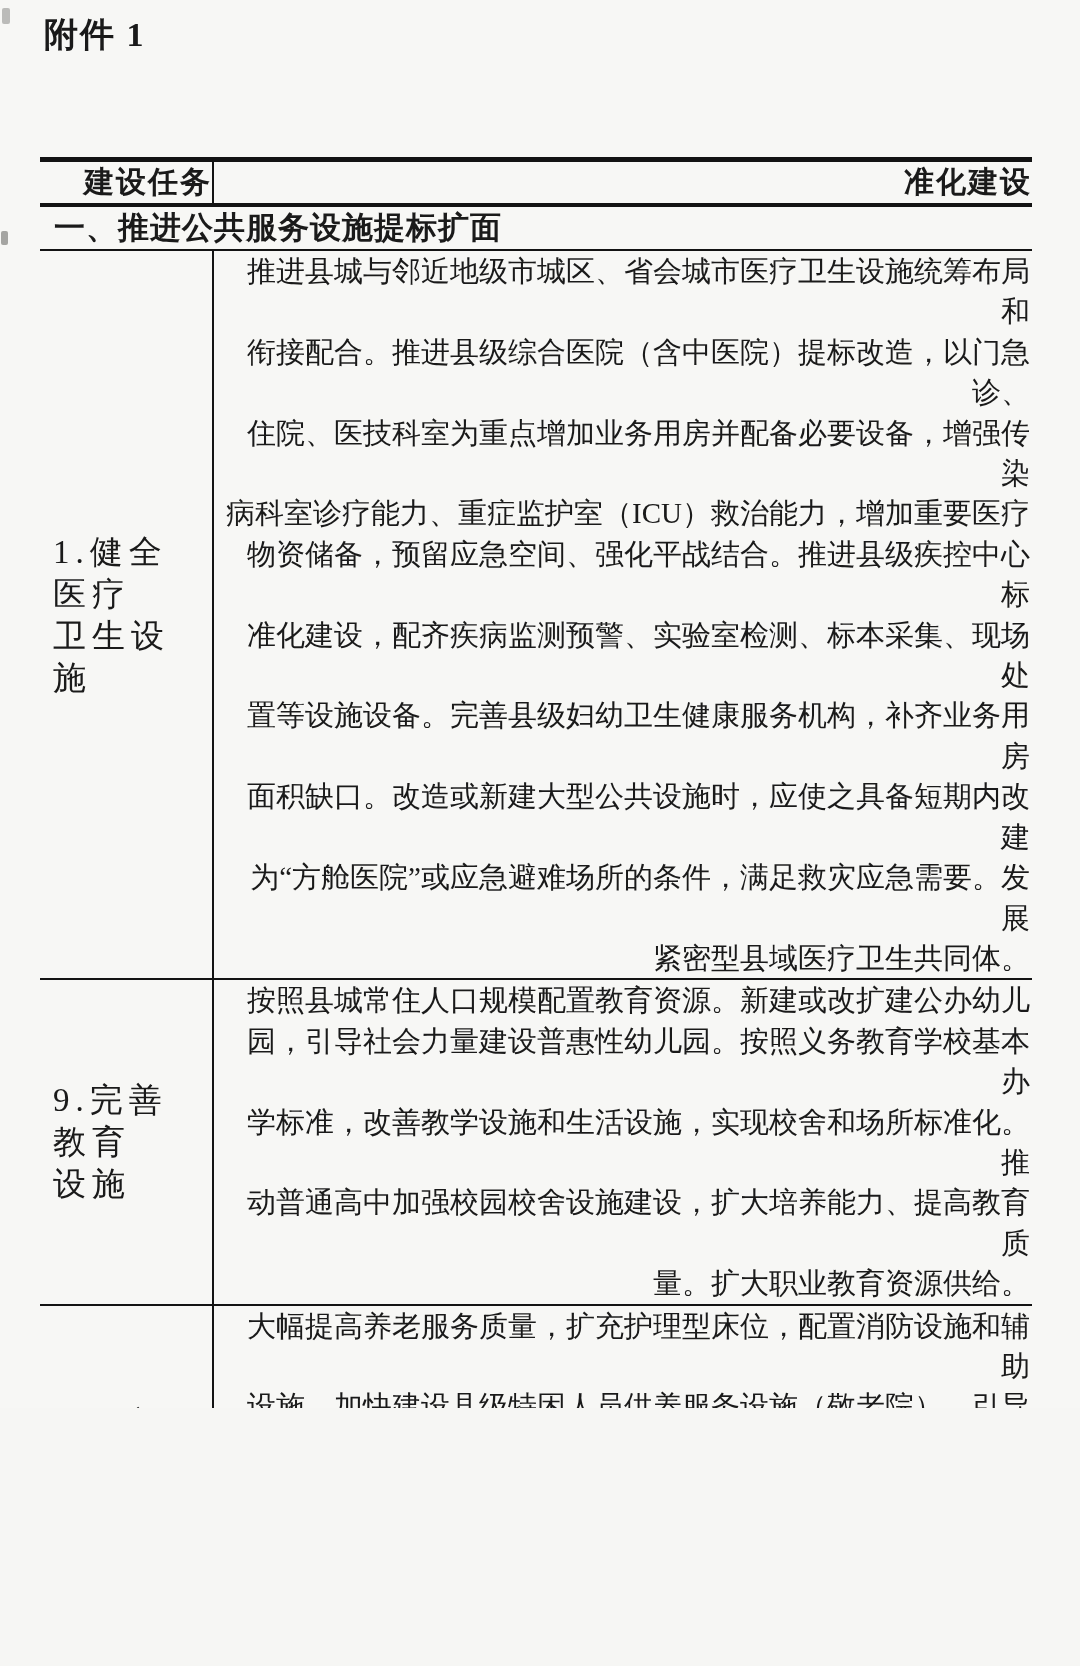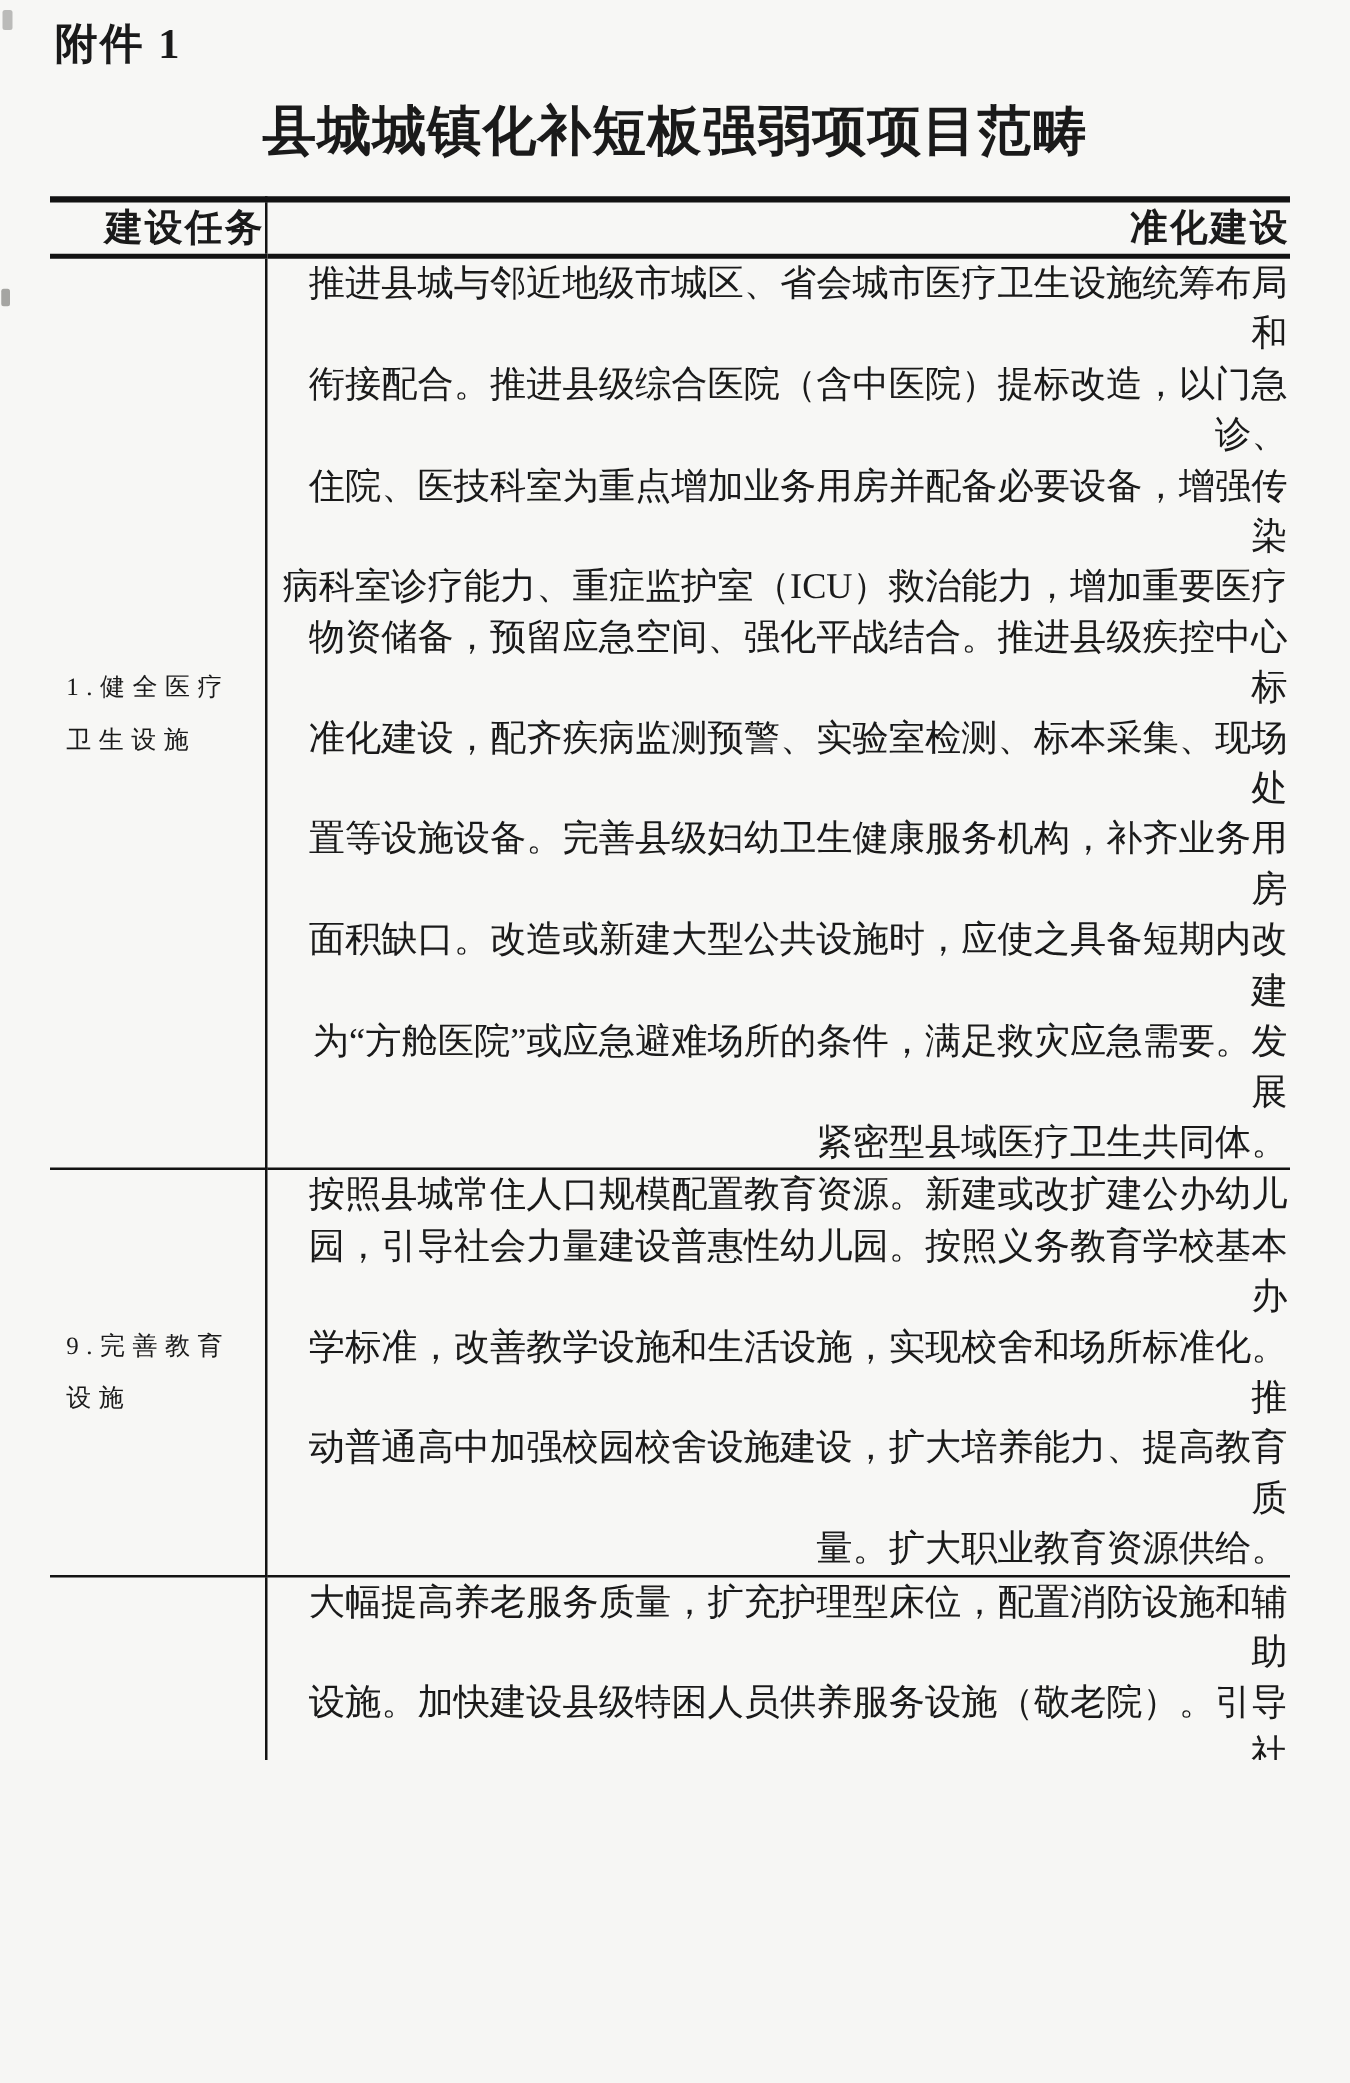--- a/index.html
+++ b/index.html
@@ -60,21 +60,21 @@
     height:40px;
     padding:0 0 0 14px;
     border-bottom:2px solid #131313;
     vertical-align:middle;
     letter-spacing:1px;
   }
   td.task-cell{
     border-right:2px solid #131313;
     border-bottom:2px solid #131313;
     vertical-align:middle;
-    font-size:20px;
+    font-size:33px;
     line-height:42px;
     letter-spacing:6px;
     padding:2px 14px 2px 13px;
     white-space:pre-line;
   }
   td.scope-cell{
     border-bottom:2px solid #131313;
     vertical-align:middle;
     font-size:29px;
     line-height:40.4px;
@@ -84,34 +84,36 @@
   }
 </style>
 </head>
 <body>
 
 <div class="page">
   <div class="speck s1"></div>
   <div class="speck s2"></div>
 
   <div class="attachment">附件 1</div>
-  <div class="doc-title">县城城镇化补短板强弱项项目范畴</div>
 
   <table class="scope-table">
     <colgroup>
       <col class="task-col">
       <col class="scope-col">
     </colgroup>
     <thead>
       <tr>
         <th class="task-h">建设任务</th>
         <th>准化建设</th>
       </tr>
     </thead>
     <tbody>
+      <tr>
+        <td class="section-cell" colspan="2">一、推进公共服务设施提标扩面</td>
+      </tr>
       <tr>
         <td class="task-cell">1.健全医疗
 卫生设施</td>
         <td class="scope-cell">推进县城与邻近地级市城区、省会城市医疗卫生设施统筹布局和
 衔接配合。推进县级综合医院（含中医院）提标改造，以门急诊、
 住院、医技科室为重点增加业务用房并配备必要设备，增强传染
 病科室诊疗能力、重症监护室（ICU）救治能力，增加重要医疗
 物资储备，预留应急空间、强化平战结合。推进县级疾控中心标
 准化建设，配齐疾病监测预警、实验室检测、标本采集、现场处
 置等设施设备。完善县级妇幼卫生健康服务机构，补齐业务用房

